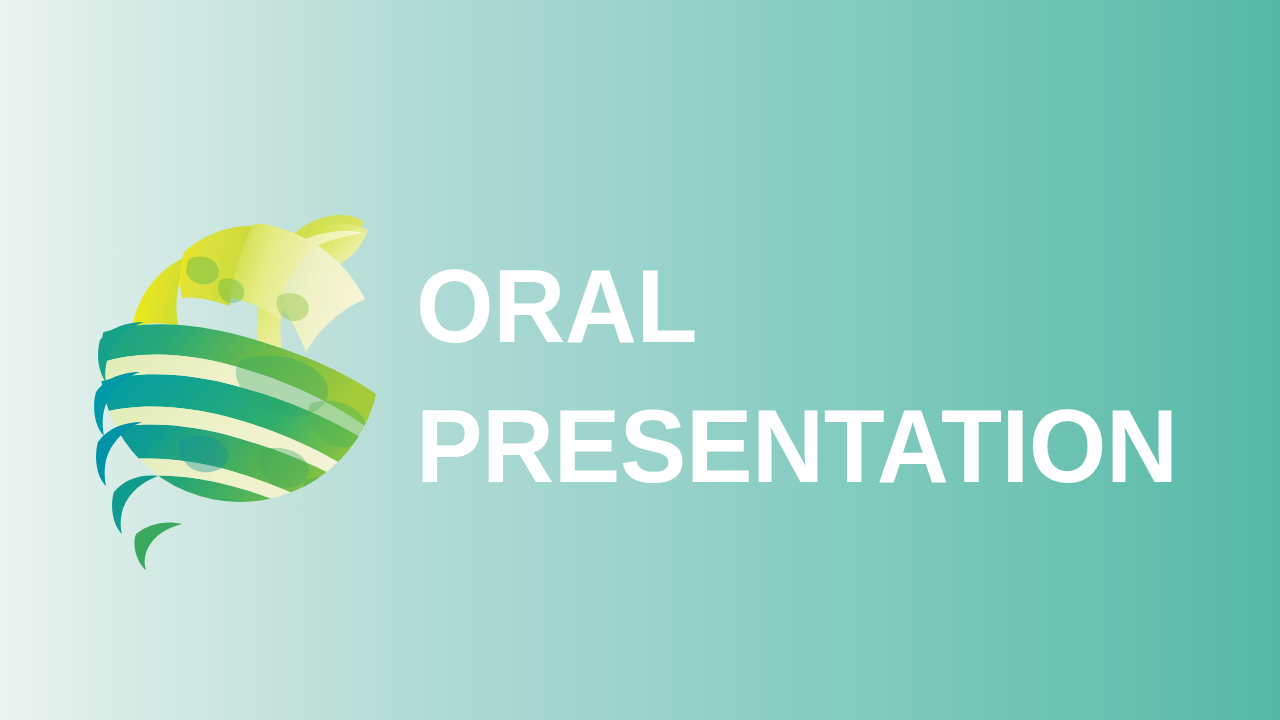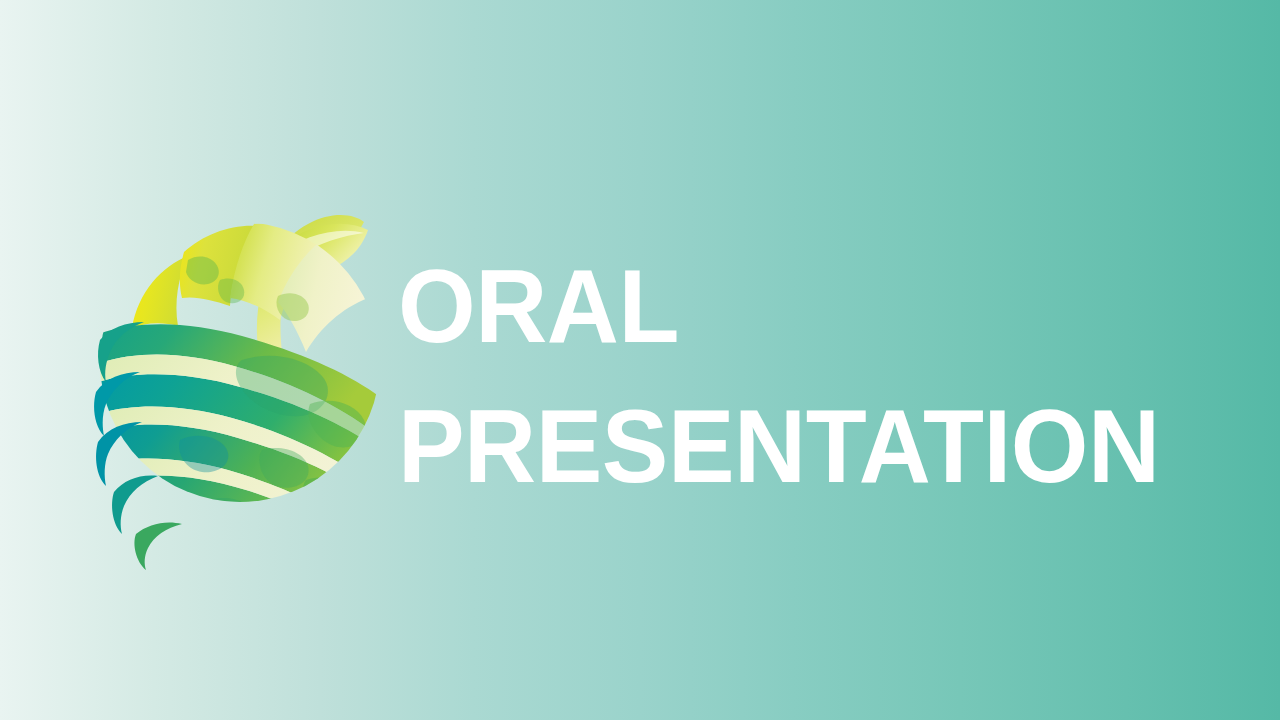--- a/index.html
+++ b/index.html
@@ -43,21 +43,21 @@
   .logo-svg {
     display: block;
     width: 100%;
     height: 100%;
     overflow: visible;
   }
 
   
   .title-block {
     position: absolute;
-    left: 398px;
+    left: 416px;
     top: 236px;
     width: 800px;
   }
   .title-line {
     display: block;
     color: #ffffff;
     font-family: "Liberation Sans", sans-serif;
     font-weight: bold;
     font-size: 104px;
     line-height: 140px;

